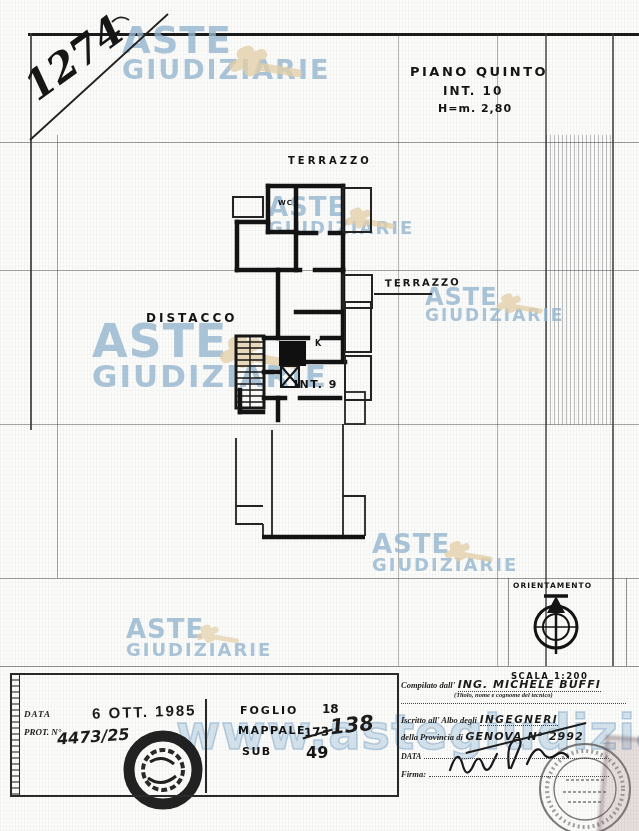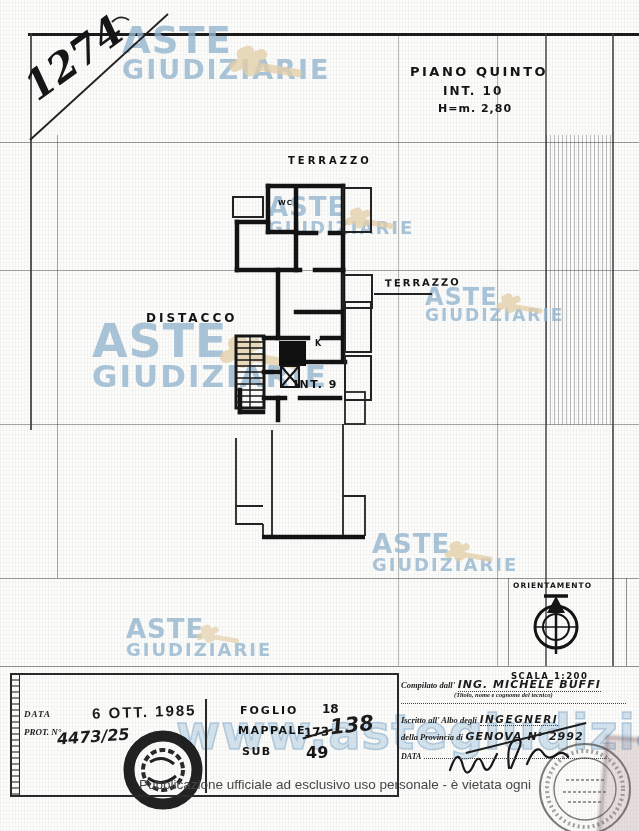--- a/index.html
+++ b/index.html
@@ -290,19 +290,22 @@
       <span class="hand dotline" style="font-size:10.5px;letter-spacing:1.5px;">INGEGNERI</span>
     </div>
     <div class="row" style="left:2px;top:58px;">
       <span class="serif-lbl" style="font-size:8.5px;">della Provincia di</span>
       <span class="hand struck" style="font-size:11px;letter-spacing:1px;">GENOVA N° 2992</span>
     </div>
     <div class="row" style="left:2px;top:78px;">
       <span class="serif-lbl" style="font-size:8px;">DATA</span>
       <span class="dotline" style="display:inline-block;width:185px;height:8px;"></span>
     </div>
+    <div class="row" style="left:2px;top:96px;">
+      <span class="serif-lbl" style="font-size:8.5px;">Firma:</span>
+      <span class="dotline" style="display:inline-block;width:180px;height:8px;"></span>
+    </div>
   </div>
 
   <div class="corner-stamp"></div>
 
-  <div class="footer-line" style="left:120px;top:777px;width:430px;font-size:13.5px;">Pubblicazione ufficiale ad esclusivo uso personale - è vietata ogni</div>
 
 </div>
 
 </body></html>

